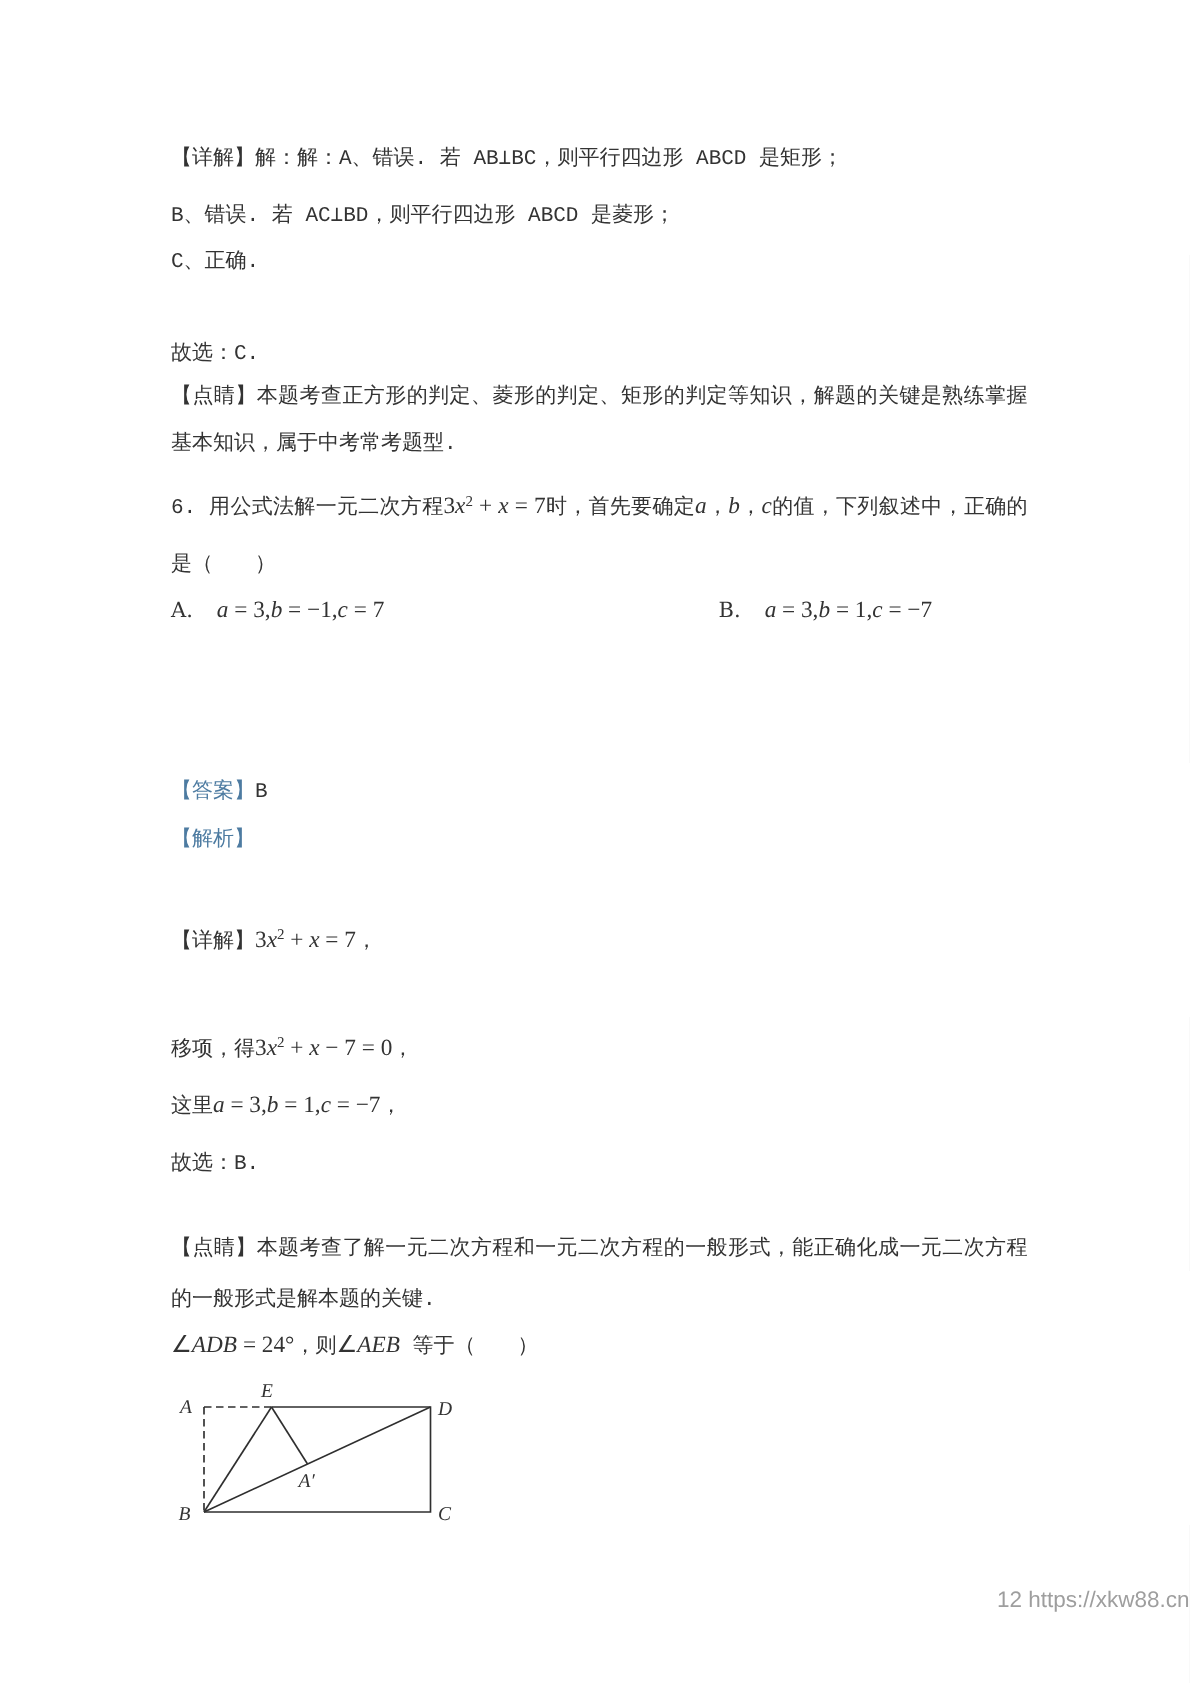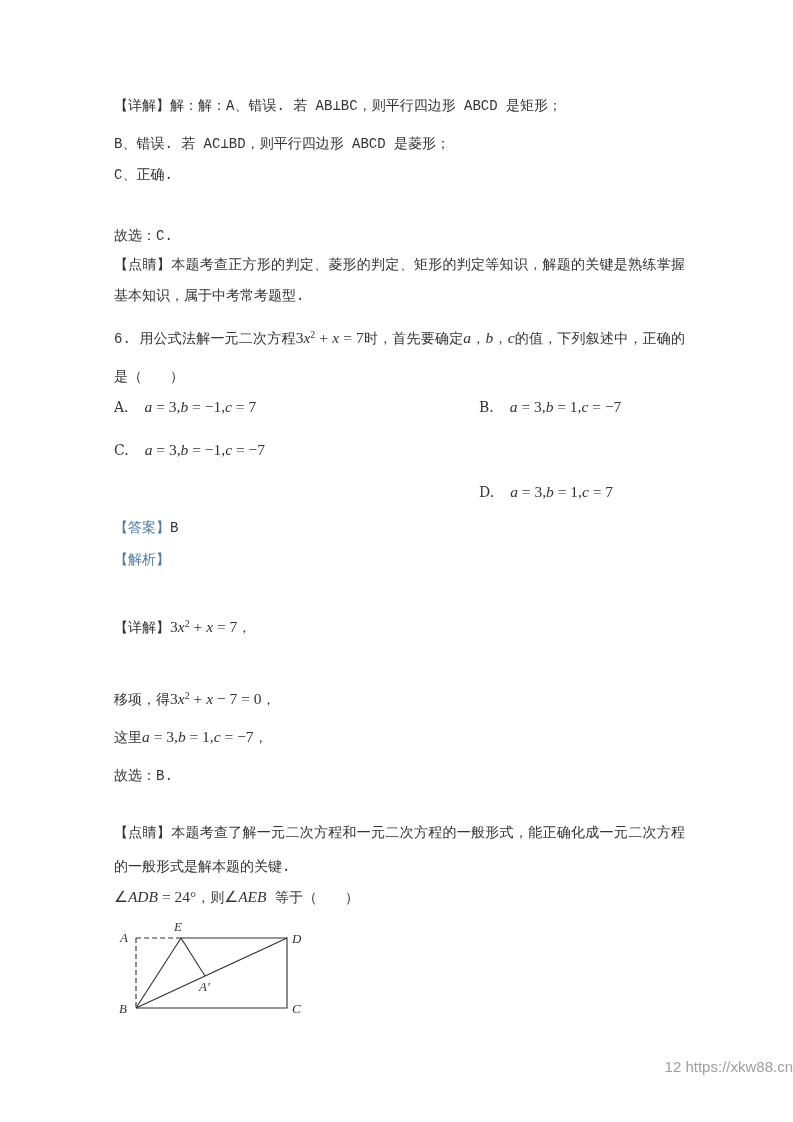--- a/index.html
+++ b/index.html
@@ -58,22 +58,20 @@
   <div class="p" style="top:90px"><span class="k-cn">【详解】解：解：A、错误. 若 AB⊥BC，则平行四边形 ABCD 是矩形；</span></div>
   <div class="p" style="top:128px"><span class="k-cn">B、错误. 若 AC⊥BD，则平行四边形 ABCD 是菱形；</span></div>
   <div class="p" style="top:159px"><span class="k-cn">C、正确.</span></div>
   <div class="p" style="top:220px"><span class="k-cn">故选：C.</span></div>
   <div class="p" style="top:249px"><span class="k-cn">【点睛】本题考查正方形的判定、菱形的判定、矩形的判定等知识，解题的关键是熟练掌握基本知识，属于中考常考题型.</span></div>
 
   <div class="p lh37" style="top:319px"><span class="k-cn">6. 用公式法解一元二次方程</span><span class="k-mu">3</span><span class="k-mi">x</span><span class="k-sup">2</span><span class="k-mu"> + </span><span class="k-mi">x</span><span class="k-mu"> = 7</span><span class="k-cn">时，首先要确定</span><span class="k-mi">a</span><span class="k-cn">，</span><span class="k-mi">b</span><span class="k-cn">，</span><span class="k-mi">c</span><span class="k-cn">的值，下列叙述中，正确的是（　　）</span></div>
 
   <div class="p auto" style="top:392px"><span class="k-opt">A.</span><span class="k-mi">a</span><span class="k-mu"> = 3,</span><span class="k-mi">b</span><span class="k-mu"> = −1,</span><span class="k-mi">c</span><span class="k-mu"> = 7</span></div>
   <div class="p auto right-col" style="top:392px"><span class="k-opt">B.</span><span class="k-mi">a</span><span class="k-mu"> = 3,</span><span class="k-mi">b</span><span class="k-mu"> = 1,</span><span class="k-mi">c</span><span class="k-mu"> = −7</span></div>
-  <div class="p auto" style="top:435px"><span class="k-opt">C.</span><span class="k-mi">a</span><span class="k-mu"> = 3,</span><span class="k-mi">b</span><span class="k-mu"> = −1,</span><span class="k-mi">c</span><span class="k-mu"> = −7</span></div>
-  <div class="p auto right-col" style="top:477px"><span class="k-opt">D.</span><span class="k-mi">a</span><span class="k-mu"> = 3,</span><span class="k-mi">b</span><span class="k-mu"> = 1,</span><span class="k-mi">c</span><span class="k-mu"> = 7</span></div>
 
   <div class="p auto" style="top:512px"><span class="k-lbl">【答案】</span><span class="k-cn">B</span></div>
   <div class="p auto" style="top:544px"><span class="k-lbl">【解析】</span></div>
   <div class="p auto" style="top:612px"><span class="k-cn">【详解】</span><span class="k-mu">3</span><span class="k-mi">x</span><span class="k-sup">2</span><span class="k-mu"> + </span><span class="k-mi">x</span><span class="k-mu"> = 7</span><span class="k-cn">，</span></div>
   <div class="p auto" style="top:684px"><span class="k-cn">移项，得</span><span class="k-mu">3</span><span class="k-mi">x</span><span class="k-sup">2</span><span class="k-mu"> + </span><span class="k-mi">x</span><span class="k-mu"> − 7 = 0</span><span class="k-cn">，</span></div>
   <div class="p auto" style="top:722px"><span class="k-cn">这里</span><span class="k-mi">a</span><span class="k-mu"> = 3,</span><span class="k-mi">b</span><span class="k-mu"> = 1,</span><span class="k-mi">c</span><span class="k-mu"> = −7</span><span class="k-cn">，</span></div>
   <div class="p auto" style="top:760px"><span class="k-cn">故选：B.</span></div>
   <div class="p lh33" style="top:792px"><span class="k-cn">【点睛】本题考查了解一元二次方程和一元二次方程的一般形式，能正确化成一元二次方程的一般形式是解本题的关键.</span></div>
 
   <div class="p" style="top:882px"><span class="k-mu">∠</span><span class="k-mi">ADB</span><span class="k-mu"> = 24°</span><span class="k-cn">，则</span><span class="k-mu">∠</span><span class="k-mi">AEB</span><span class="k-cn"> 等于（　　）</span></div>

